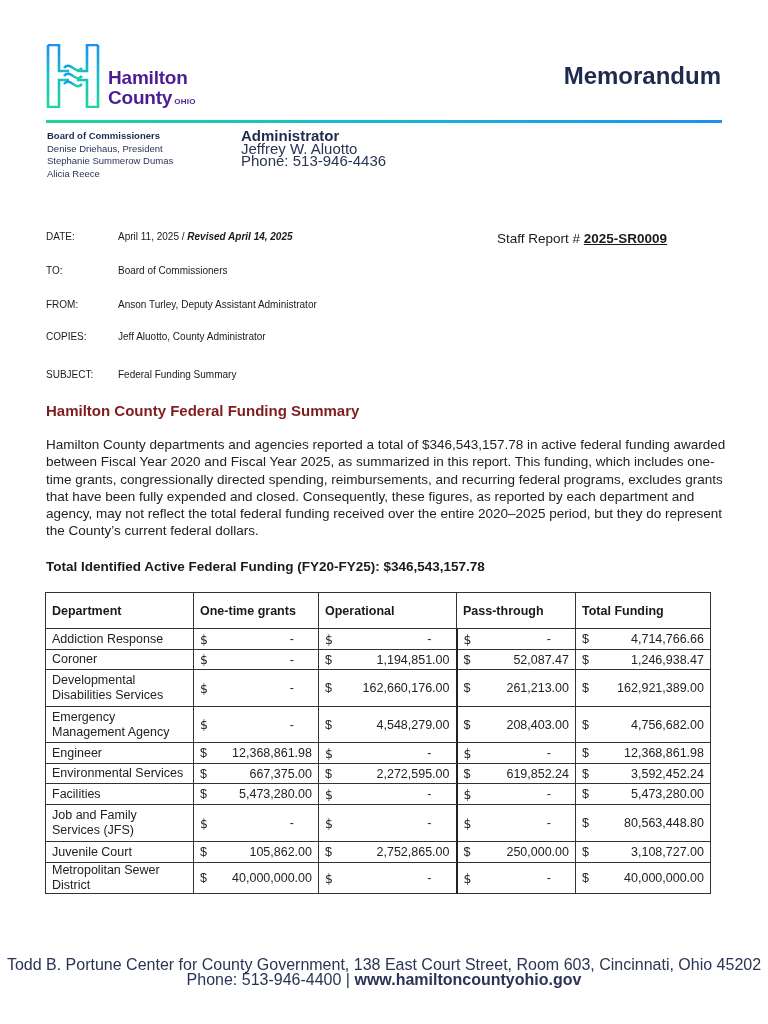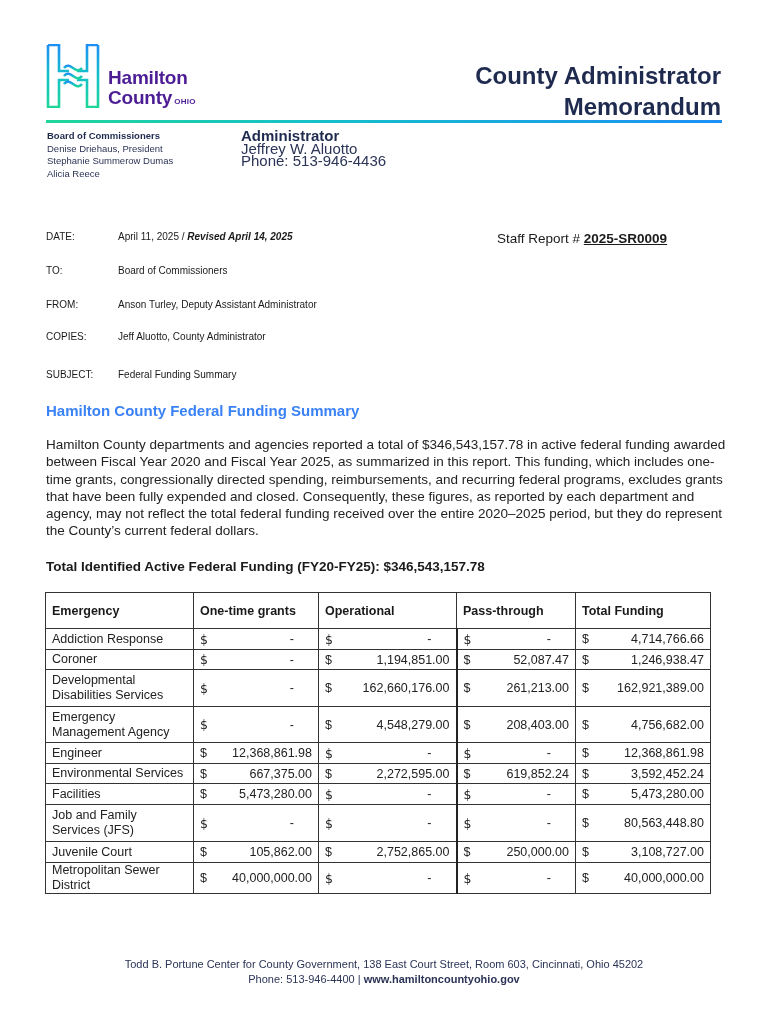--- a/index.html
+++ b/index.html
@@ -21,37 +21,37 @@
   .admin { left:241px; top:130px; font-size:15px; line-height:12.5px; color:#2b3456; }
   .admin .hd { font-weight:bold; color:#1f2a4f; }
 
   
   .field { left:46px; font-size:10px; color:#1a1a1a; }
   .field .lbl { display:inline-block; width:72px; }
   .revised { font-weight:bold; font-style:italic; }
   .staff { left:497px; top:231px; font-size:13.5px; }
   .staff .num { font-weight:bold; text-decoration:underline; }
 
-  .section-title { left:46px; top:402px; font-size:15px; font-weight:bold; color:#3b82f6; }
+  .section-title { left:46px; top:402px; font-size:15px; font-weight:bold; color:#7f1d1d; }
   .para { left:46px; top:436px; width:680px; font-size:13.5px; line-height:17.3px; color:#222; }
   .total-line { left:46px; top:559px; font-size:13.5px; font-weight:bold; }
 
   
   table.fund { position:absolute; left:45px; top:592px; border-collapse:collapse; font-size:12.5px; color:#222; }
   table.fund td, table.fund th { border:1px solid #333; padding:0 6px; vertical-align:middle; }
   table.fund th { font-weight:bold; text-align:left; height:35px; color:#1a1a1a; }
   table.fund td.dept { line-height:15px; }
   .money { display:flex; justify-content:space-between; align-items:center; }
   .money .sym { font-family:"DejaVu Sans", sans-serif; font-size:12.5px; }
   .money .sym.thin { font-family:"Liberation Sans", sans-serif; }
   .money .val { text-align:right; }
   .money .dash { padding-right:18px; }
   table.fund td.thick-l { border-left:2px solid #222; }
 
-  .footer { left:0; width:768px; top:957px; text-align:center; font-size:11px; line-height:15px; color:#2b3456; }
+  .footer { left:0; width:768px; top:957px; text-align:center; font-size:16px; line-height:15px; color:#2b3456; }
   .footer .url { font-weight:bold; }
 </style>
 </head>
 <body>
 
 <svg class="abs logo-mark" viewBox="0 0 54 64">
   <defs>
     <linearGradient id="lg" x1="0" y1="0" x2="0" y2="1">
       <stop offset="0" stop-color="#1e8ff5"></stop>
       <stop offset="0.5" stop-color="#15c0c9"></stop>
@@ -67,21 +67,20 @@
     <path d="M18 40 C24 32, 30 48, 36 40"></path>
     <path d="M18 24 C24 16, 30 32, 36 24"></path>
   </g>
 </svg>
 <div class="abs logo-name">
   <div>Hamilton</div>
   <div><span>County</span><span class="ohio">OHIO</span></div>
 </div>
 
 <div class="abs memo-title">
-  <div>County Administrator</div>
   <div>Memorandum</div>
 </div>
 
 <div class="abs header-rule"></div>
 
 <div class="abs board">
   <div class="hd">Board of Commissioners</div>
   <div>Denise Driehaus, President</div>
   <div>Stephanie Summerow Dumas</div>
   <div>Alicia Reece</div>
@@ -119,21 +118,21 @@
 <table class="fund">
   <colgroup>
     <col style="width:148px">
       <col style="width:125px">
       <col style="width:138px">
       <col style="width:119px">
       <col style="width:135px">
   </colgroup>
   <thead>
     <tr>
-      <th>Emergency</th>
+      <th>Department</th>
       <th>One-time grants</th>
       <th>Operational</th>
       <th class="thick-l">Pass-through</th>
       <th>Total Funding</th>
     </tr>
   </thead>
   <tbody id="tbody">
       <tr style="height: 21px;">
         <td class="dept">Addiction Response</td>
         <td>

